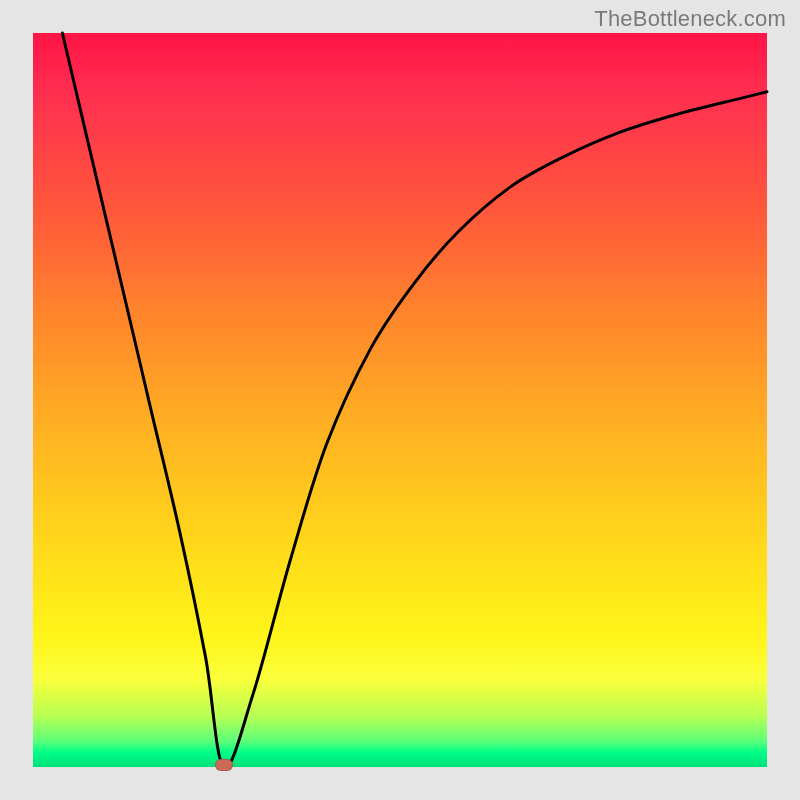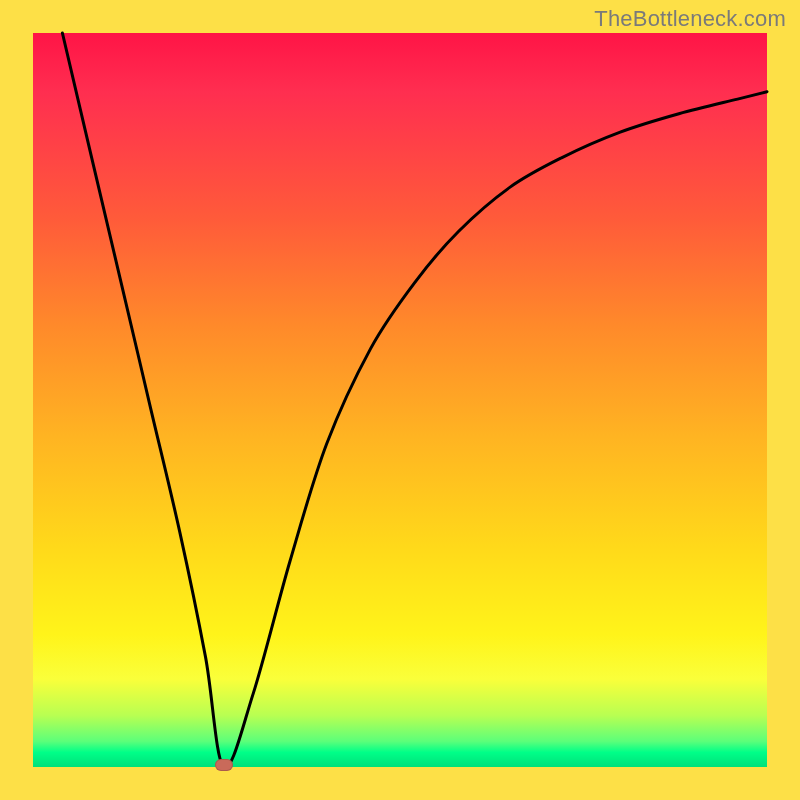--- a/index.html
+++ b/index.html
@@ -8,21 +8,21 @@
     width: 800px;
     height: 800px;
     background: #000;
     font-family: Arial, Helvetica, sans-serif;
     overflow: hidden;
   }
   .outer {
     position: relative;
     width: 800px;
     height: 800px;
-    background: #fde047;
+    background: #e5e5e5;
   }
   .plot-area {
     position: absolute;
     left: 33px;
     top: 33px;
     width: 734px;
     height: 734px;
     
     background: linear-gradient(
       to bottom,

